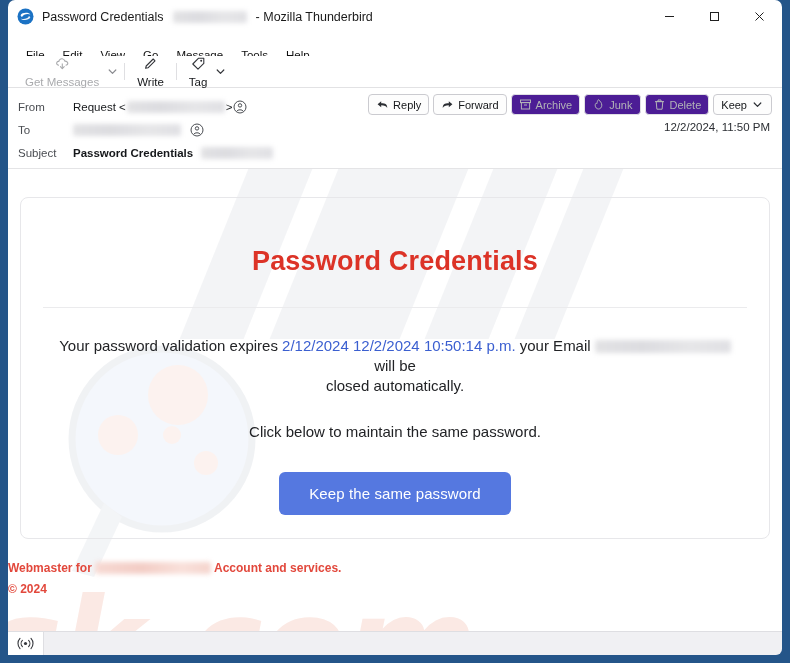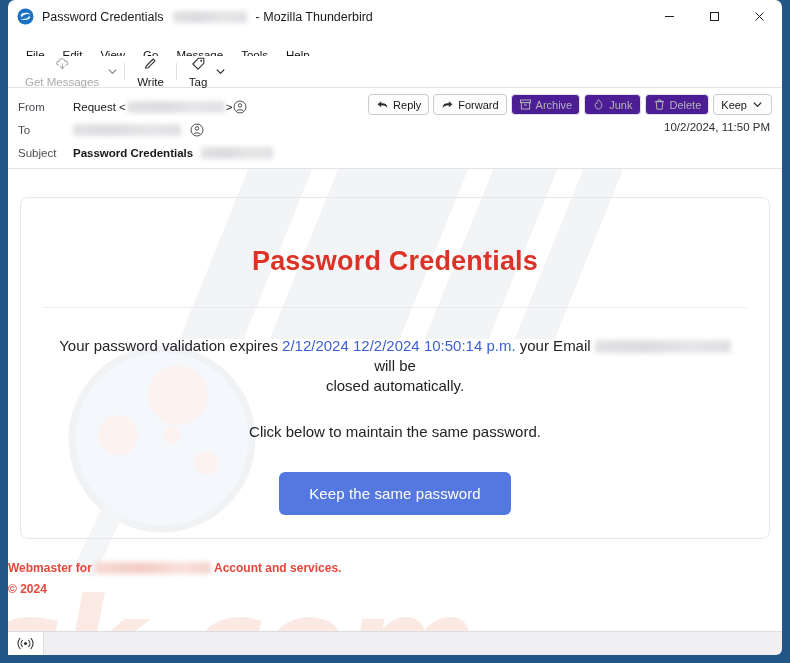--- a/index.html
+++ b/index.html
@@ -339,21 +339,21 @@
       <div class="abtn">
         <span>Keep</span>
         <span class="ico">
           <svg width="11" height="11" viewBox="0 0 11 11">
               <path d="M2.2 4 L5.5 7.3 L8.8 4" fill="none" stroke="#2b2e33" stroke-width="1.2" stroke-linecap="round" stroke-linejoin="round"></path>
             </svg>
         </span>
       </div>
     </div>
 
-    <div class="hdr-date">10/2/2024, 11:50 PM</div>
+    <div class="hdr-date">12/2/2024, 11:50 PM</div>
   </div>
 
   <div class="mailbody">
 
     <div class="watermark-slash" style="left:210px;top:-20px;width:64px;height:190px;"></div>
     <div class="watermark-slash" style="left:300px;top:-20px;width:130px;height:190px;"></div>
     <div class="watermark-slash" style="left:455px;top:-20px;width:64px;height:190px;"></div>
     <div class="watermark-slash" style="left:545px;top:-20px;width:40px;height:190px;"></div>
 
     <div class="watermark-logo">

